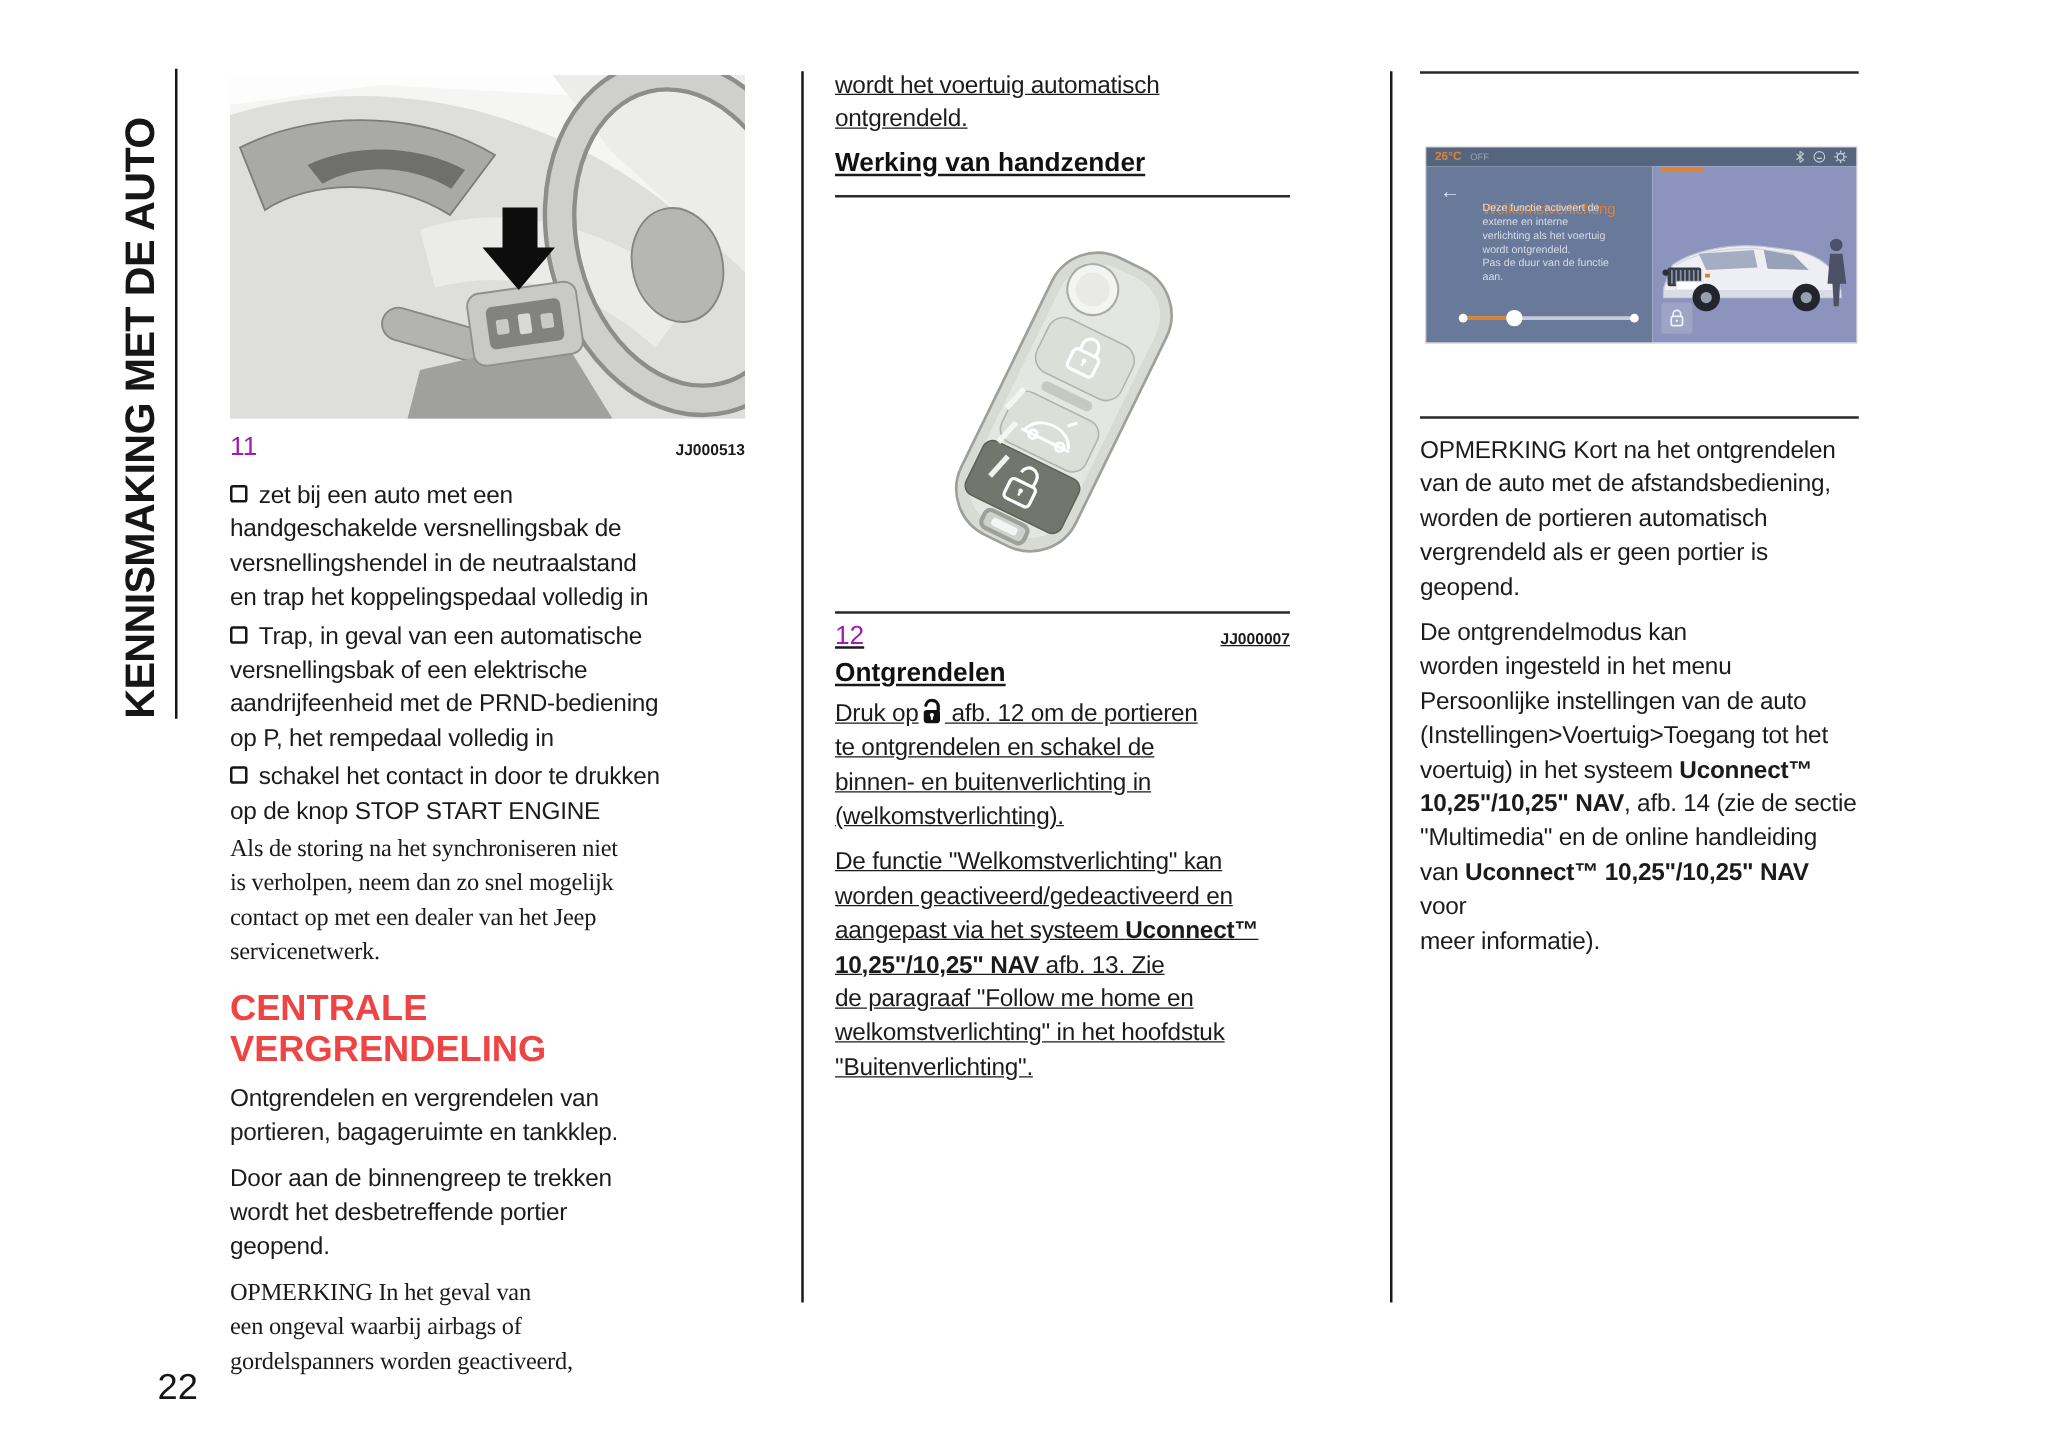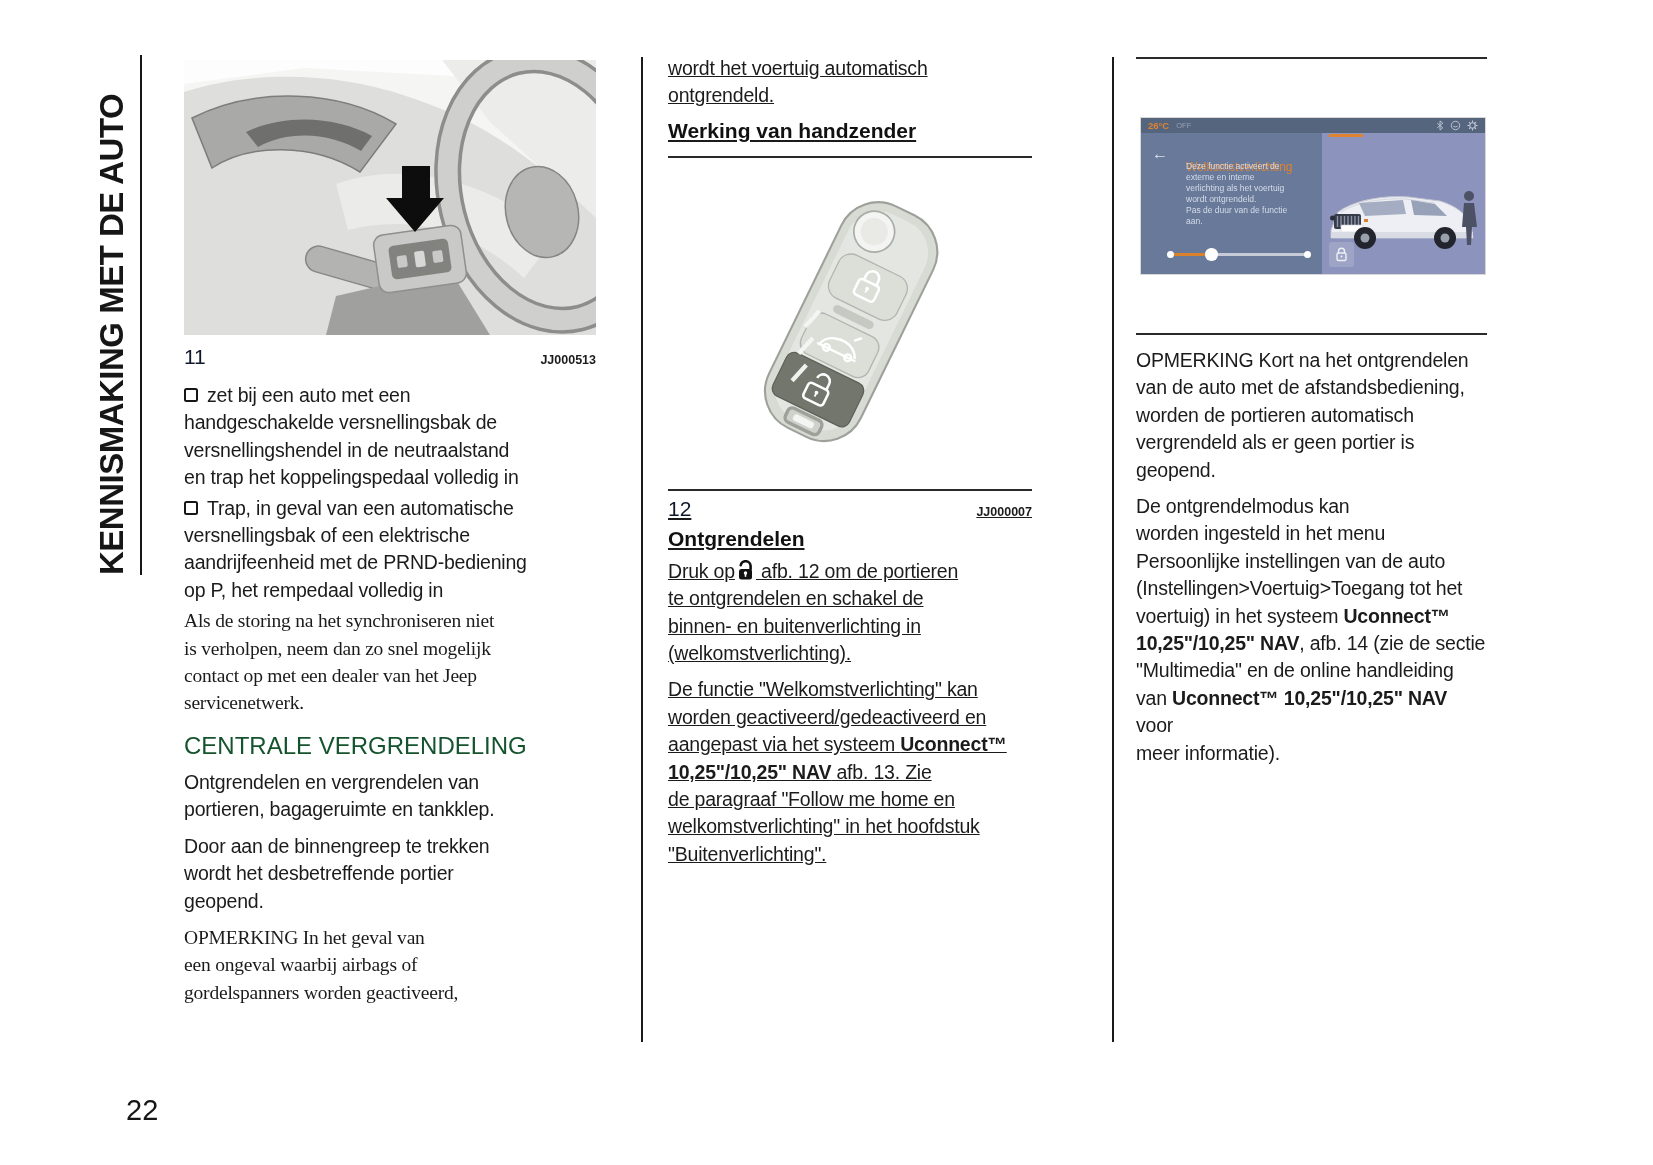--- a/index.html
+++ b/index.html
@@ -20,33 +20,33 @@
   .col2{left:668px;width:364px;top:55px;text-decoration:underline;}
   .col3{left:1136px;width:351px;top:57px;}
   .vdiv{position:absolute;top:57px;width:2px;height:985px;background:#1a1a1a;}
   .vdiv1{left:641px;} .vdiv2{left:1112px;}
 
   
   p.body{font-size:19.5px;letter-spacing:-0.2px;line-height:27.4px;margin:0 0 3px 0;
          white-space:pre-line;color:#1b1b1b;}
   p.pstd{margin:0 0 9px 0;}
   .gap-top{margin-top:5px;font-family:Liberation Serif, serif;}
-  .h-main{font-size:24px;font-weight:normal;letter-spacing:0;margin:15px 0 9px 0;color:#14532d;}
+  .h-main{font-size:29px;font-weight:bold;letter-spacing:0;margin:15px 0 9px 0;color:#ef4444;}
   .h-sub{font-size:21px;font-weight:bold;margin:0 0 13px 0;color:#111;}
   .h-sub2{font-size:21px;font-weight:bold;margin:6px 0 7px 0;color:#111;}
   b{font-weight:bold;}
 
   .bullet-box{display:inline-block;width:10px;height:10px;border:2.6px solid #161616;
     border-radius:2.5px;margin-right:9px;vertical-align:0px;}
 
   .inline-lock{vertical-align:-3px;margin:0 2px;}
 
   
   .fig-caption{display:flex;justify-content:space-between;align-items:baseline;margin-top:6px;}
-  .fig-num{font-size:21px;color:#0f172a;}
+  .fig-num{font-size:21px;color:#a21caf;}
   .fig-code{font-size:12.5px;font-weight:bold;color:#1b1b1b;}
   .figbox{border-top:2px solid #2a2a2a;border-bottom:2px solid #2a2a2a;}
   .figbox2{height:331px;margin-top:12px;}
   .figbox3{height:274px;}
   .fob-svg{display:block;margin:8px auto 0 auto;}
   .textblock1{margin-top:13px;}
   .textblock3{margin-top:12px;}
 
   
   .uc-screen{margin:59px 0 0 5px;width:344px;height:156px;display:flex;flex-direction:column;
@@ -118,20 +118,22 @@
 
     <div class="textblock1">
       <p class="body"><span class="bullet-box"></span><span>zet bij een auto met een
 handgeschakelde versnellingsbak de
 versnellingshendel in de neutraalstand
 en trap het koppelingspedaal volledig in</span></p>
       <p class="body"><span class="bullet-box"></span><span>Trap, in geval van een automatische
 versnellingsbak of een elektrische
 aandrijfeenheid met de PRND-bediening
 op P, het rempedaal volledig in</span></p>
+      <p class="body"><span class="bullet-box"></span><span>schakel het contact in door te drukken
+op de knop STOP START ENGINE</span></p>
       <p class="body pstd gap-top">Als de storing na het synchroniseren niet
 is verholpen, neem dan zo snel mogelijk
 contact op met een dealer van het Jeep
 servicenetwerk.</p>
       <div class="h-main">CENTRALE VERGRENDELING</div>
       <p class="body pstd">Ontgrendelen en vergrendelen van
 portieren, bagageruimte en tankklep.</p>
       <p class="body pstd">Door aan de binnengreep te trekken
 wordt het desbetreffende portier
 geopend.</p>

